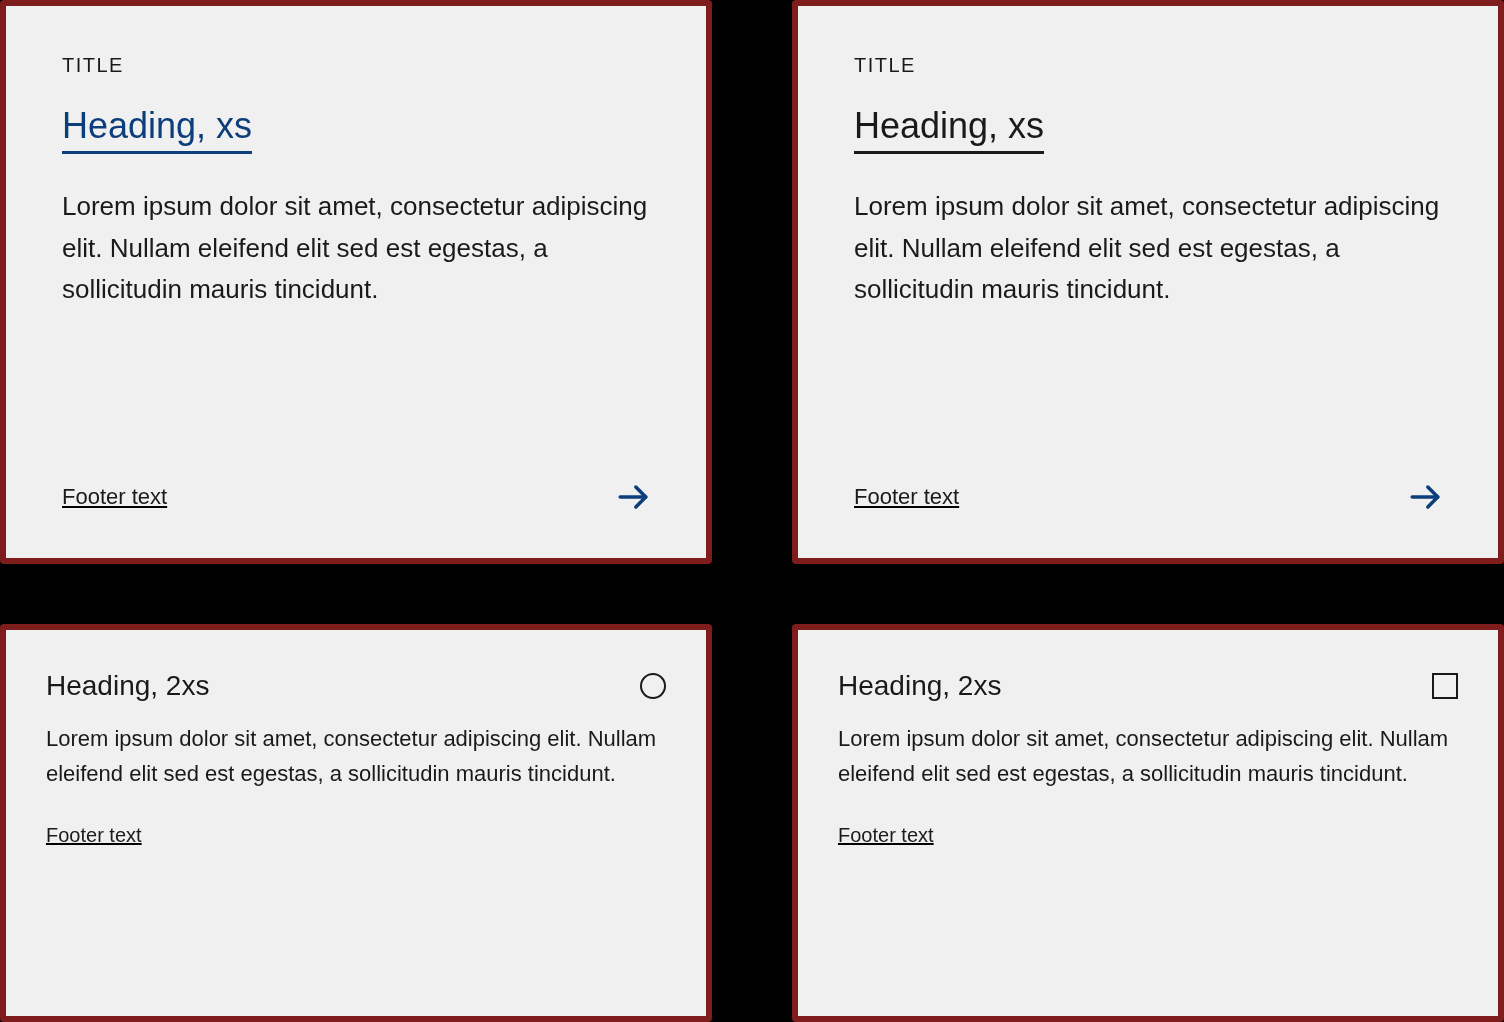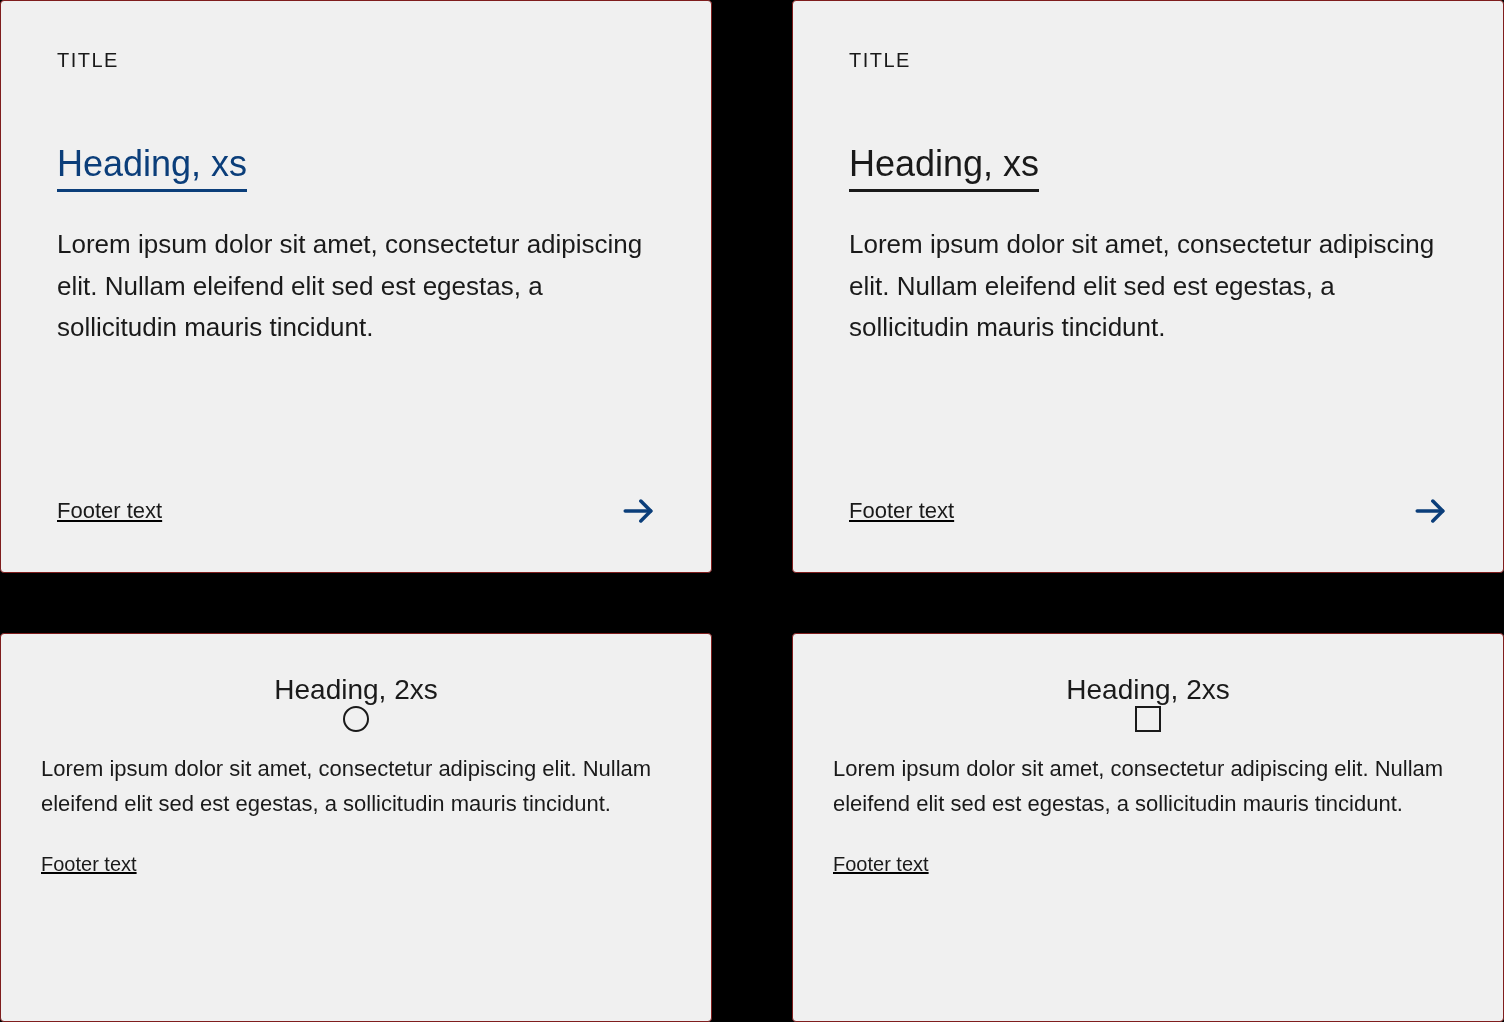--- a/index.html
+++ b/index.html
@@ -13,21 +13,21 @@
       width: 1504px;
       height: 1022px;
       display: grid;
       grid-template-columns: 1fr 1fr;
       grid-template-rows: auto auto;
       gap: 60px 80px;
       padding: 0;
     }
     .card {
       background: #f0f0f0;
-      border: 1px solid #7f1d1d;
+      border: 6px solid #7f1d1d;
       border-radius: 4px;
       padding: 48px 56px 44px 56px;
       display: flex;
       flex-direction: column;
     }
     .card-small {
       padding: 40px 40px 36px 40px;
     }
     .overline {
       font-size: 20px;
@@ -37,42 +37,40 @@
       font-weight: 400;
     }
     .heading-xs {
       font-size: 36px;
       font-weight: 500;
       margin-bottom: 32px;
       display: inline-block;
       border-bottom: 3px solid;
       padding-bottom: 4px;
       width: fit-content;
-      margin-top: 43px;
     }
     .heading-xs.blue {
       color: #0b3e7a;
       border-bottom-color: #0b3e7a;
     }
     .heading-xs.black {
       color: #1a1a1a;
       border-bottom-color: #1a1a1a;
     }
     .heading-2xs {
       font-size: 28px;
       font-weight: 500;
       color: #1a1a1a;
       margin-bottom: 36px;
     }
     .header-row {
       display: flex;
       justify-content: space-between;
       align-items: center;
       margin-bottom: 19px;
-      flex-direction: column;
     }
     .header-row .heading-2xs {
       margin-bottom: 0;
     }
     .body-text {
       font-size: 26px;
       line-height: 1.6;
       color: #1a1a1a;
       margin-bottom: 36px;
       flex: 1;

